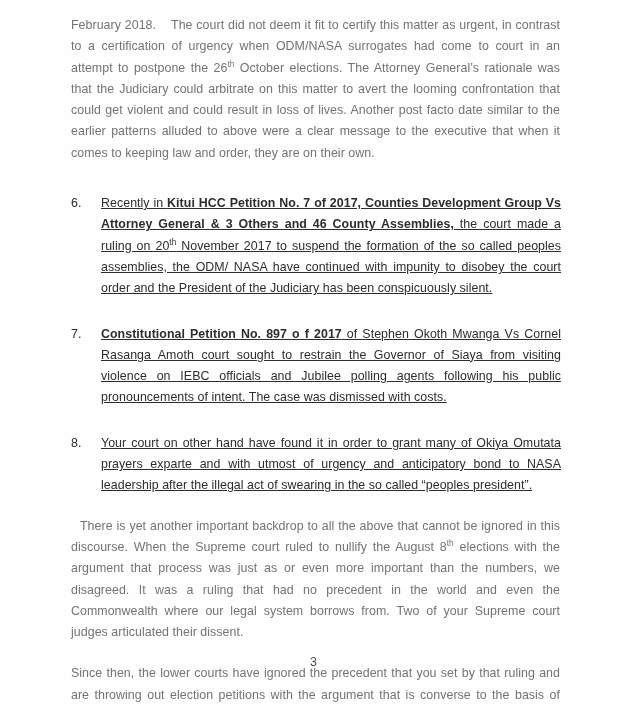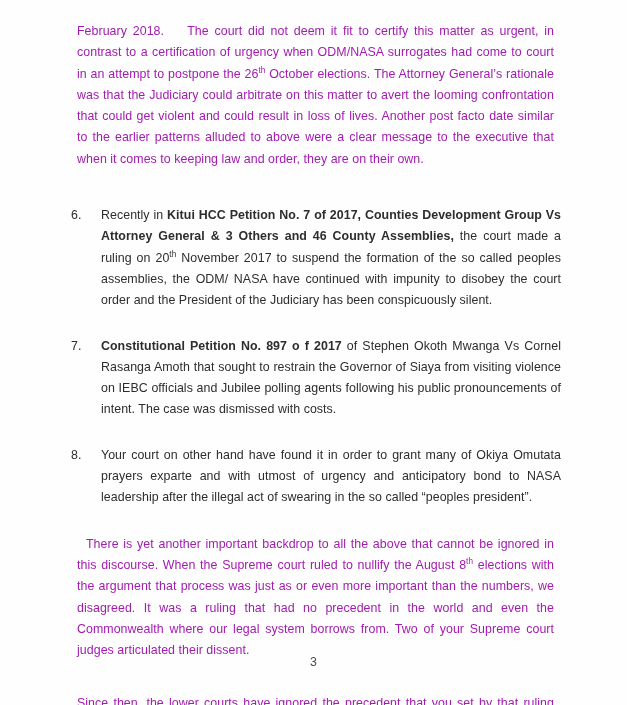--- a/index.html
+++ b/index.html
@@ -23,26 +23,26 @@
     height: 705px;
     background: #fefefe;
   }
   .content {
     position: absolute;
     left: 70px;
     top: 14px;
     width: 491px;
   }
   p.para {
-    margin: 7px;
+    margin: 1px;
     font-size: 12.4px;
     line-height: 21.3px;
     text-align: justify;
     text-justify: inter-word;
-    color: #a21caf;
+    color: #737373;
     letter-spacing: 0.05px;
   }
   .para.indent-first {
     text-indent: 9px;
   }
   .gap-md { height: 18px; }
   .gap-xl { height: 28px; }
 
   ol.numlist {
     margin: 0;
@@ -80,21 +80,21 @@
   }
   .pagenum {
     position: absolute;
     left: 0;
     top: 655px;
     width: 627px;
     text-align: center;
     font-size: 12.4px;
     color: #4a4a4a;
   }
-  .li-body { display: block; }
+  .li-body { display: block; text-decoration: underline; }
 </style>
 </head>
 <body>
 
 <div class="page">
 
   <div class="content">
 
     <p class="para"><span>February 2018.</span>&nbsp;&nbsp;&nbsp; <span>The court did not deem it fit to certify this matter as urgent, in contrast to a certification of urgency when ODM/NASA surrogates had come to court in an attempt to postpone the 26</span><sup>th</sup><span> October elections. The Attorney General’s rationale was that the Judiciary could arbitrate on this matter to avert the looming confrontation that could get violent and could result in loss of lives. Another post facto date similar to the earlier patterns alluded to above were a clear message to the executive that when it comes to keeping law and order, they are on their own.</span></p>
 
@@ -102,21 +102,21 @@
 
     <ol class="numlist">
 
       <li>
         <span class="marker">6.</span>
         <span class="li-body"><span>Recently in </span><b>Kitui HCC Petition No. 7 of 2017,  Counties Development Group Vs Attorney General  &amp; 3 Others and 46 County Assemblies,</b><span> the  court made a ruling  on 20</span><sup>th</sup><span> November 2017 to suspend the formation of the so called peoples assemblies, the ODM/ NASA have continued with impunity to disobey the court order and the President of the Judiciary has been conspicuously silent.</span></span>
       </li>
 
       <li>
         <span class="marker">7.</span>
-        <span class="li-body"><b>Constitutional Petition No. 897 o f 2017</b><span> of Stephen Okoth Mwanga Vs Cornel Rasanga Amoth that sought to restrain the Governor of Siaya from visiting violence on IEBC officials and Jubilee polling agents following his public pronouncements of intent. The case was dismissed with costs.</span></span>
+        <span class="li-body"><b>Constitutional Petition No. 897 o f 2017</b><span> of Stephen Okoth Mwanga Vs Cornel Rasanga Amoth court sought to restrain the Governor of Siaya from visiting violence on IEBC officials and Jubilee polling agents following his public pronouncements of intent. The case was dismissed with costs.</span></span>
       </li>
 
       <li>
         <span class="marker">8.</span>
         <span class="li-body"><span> Your court on other hand have  found it in order to grant many of Okiya  Omutata prayers exparte and with utmost of urgency and anticipatory bond to NASA leadership after the illegal act of swearing in the so called “peoples president”.</span></span>
       </li>
 
     </ol>
 
     <div class="gap-md"></div>

